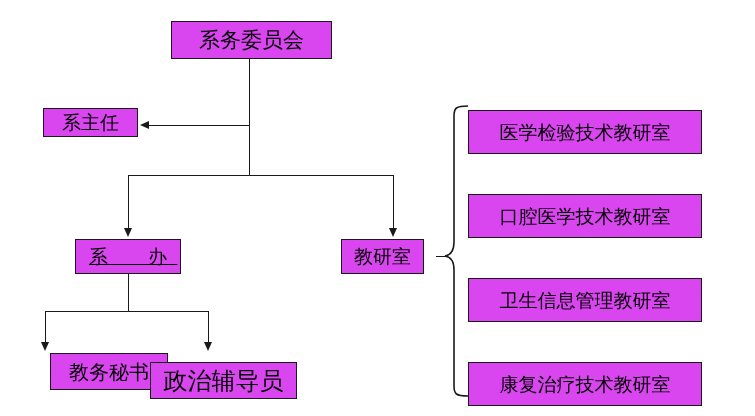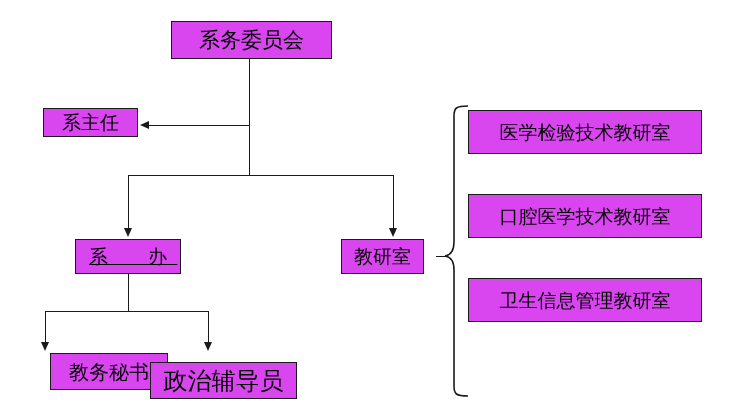--- a/index.html
+++ b/index.html
@@ -125,20 +125,23 @@
 
   <div class="node dept" id="dept-0">
     <span class="node-label">医学检验技术教研室</span>
   </div>
   <div class="node dept" id="dept-1">
     <span class="node-label">口腔医学技术教研室</span>
   </div>
   <div class="node dept" id="dept-2">
     <span class="node-label">卫生信息管理教研室</span>
   </div>
+  <div class="node dept" id="dept-3">
+    <span class="node-label">康复治疗技术教研室</span>
+  </div>
 
   <div class="line vline" style="left:249px; top:59px; height:117px;"></div>
 
   <div class="line hline" style="left:149px; top:125px; width:100px;"></div>
   <div class="arrow-left" style="left:140px; top:121px;"></div>
 
   <div class="line hline" style="left:128px; top:175px; width:266px;"></div>
 
   <div class="line vline" style="left:128px; top:175px; height:55px;"></div>
   <div class="arrow-down" style="left:124px; top:228px;"></div>

